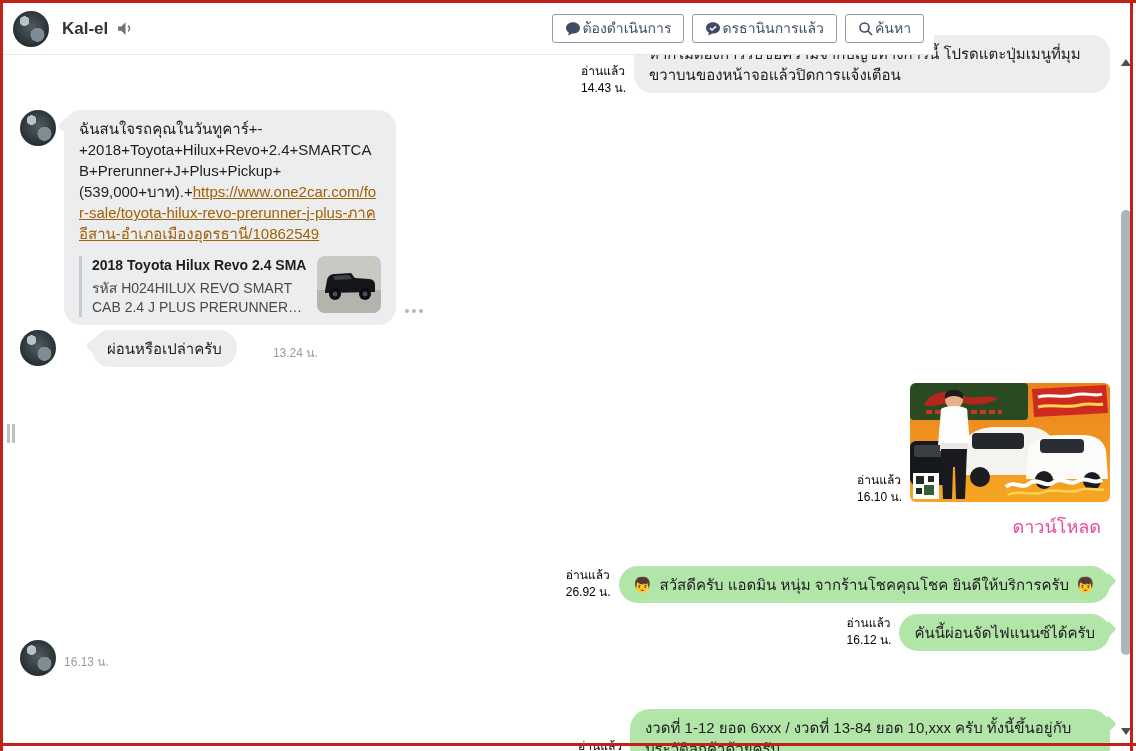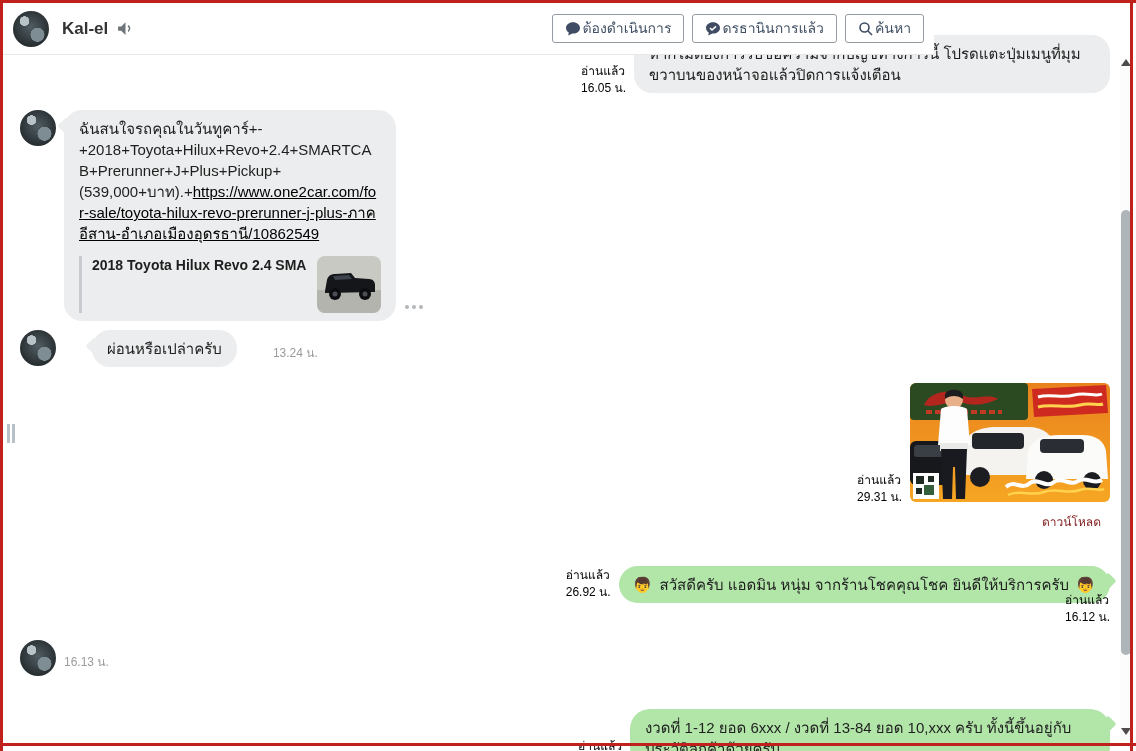--- a/index.html
+++ b/index.html
@@ -35,65 +35,66 @@
   .meta.low{transform:translateY(6px);}
   .time-l{font-size:12px;color:#9b9b9b;align-self:flex-end;padding-bottom:5px;flex:none;}
   .bub{position:relative;border-radius:18px;padding:8px 15px;font-size:15px;line-height:21px;
        color:#1f1f1f;overflow-wrap:anywhere;box-sizing:border-box;}
   .bub.gray{background:#ecedee;}
   .bub.green{background:#b2e6a9;border-radius:20px;margin-top:22px;}
   .bub.green::after{content:"";position:absolute;right:-4px;top:9px;width:12px;height:12px;
        background:#b2e6a9;transform:rotate(45deg);border-radius:2px;}
   .bub.tail-l::before{content:"";position:absolute;left:-4px;top:10px;width:12px;height:12px;
        background:#ecedee;transform:rotate(45deg);border-radius:2px;}
-  .bub a{color:#000000;text-decoration:underline;}
+  .bub a{color:#a16207;text-decoration:underline;}
 
   
   .preview{display:flex;gap:10px;margin-top:12px;padding-left:10px;border-left:3px solid #c7cbd0;
            align-items:flex-start;cursor:pointer;}
   .pv-txt{flex:1;min-width:0;}
   .pv-title{font-size:14px;font-weight:bold;color:#1e1e1e;line-height:19px;white-space:nowrap;overflow:hidden;}
   .pv-desc{font-size:14px;color:#4a4a4a;line-height:19px;margin-top:4px;}
   .thumb{width:64px;height:57px;border-radius:8px;flex:none;overflow:hidden;}
   .dots{position:absolute;right:-27px;bottom:12px;display:flex;gap:3px;cursor:pointer;}
   .dots i{width:4px;height:4px;border-radius:50%;background:#b4b7ba;}
 
   .ad{width:200px;height:119px;border-radius:6px;overflow:hidden;flex:none;cursor:pointer;}
-  .dl{position:absolute;top:512px;right:35px;font-size:12px;color:#7f1d1d;z-index:1;cursor:pointer;margin-left:12px;}
+  .dl{position:absolute;top:512px;right:35px;font-size:18px;color:#ec4899;z-index:1;cursor:pointer;margin-left:12px;}
 
   
   .sb{position:absolute;right:4px;top:56px;height:687px;width:12px;z-index:4;background:#fcfcfc;}
   .sb .up,.sb .down{position:absolute;left:1px;width:0;height:0;cursor:pointer;}
   .sb .up{top:3px;border-left:5px solid transparent;border-right:5px solid transparent;border-bottom:7px solid #4f4b4b;}
   .sb .down{bottom:8px;border-left:5px solid transparent;border-right:5px solid transparent;border-top:7px solid #4f4b4b;}
   .sb .thumb{position:absolute;top:154px;left:1px;width:10px;height:445px;background:#aeb5b8;cursor:pointer;}
 
   .resize-handle{position:absolute;left:7px;top:424px;display:flex;gap:2px;z-index:3;cursor:ew-resize;}
   .resize-handle i{display:block;width:3px;height:19px;background:#b9c0c6;}
 </style>
 </head>
 <body>
 
 <div class="screen">
 
   <div class="row r" id="m1" style="top:35px;">
     <div class="meta low">
       <span>อ่านแล้ว</span>
-      <span>16.05 น.</span>
+      <span>14.43 น.</span>
     </div>
     <div class="bub gray" style="width:476px;">หากไม่ต้องการรับข้อความจากบัญชีทางการนี้ โปรดแตะปุ่มเมนูที่มุมขวาบนของหน้าจอแล้วปิดการแจ้งเตือน</div>
   </div>
 
   <div class="row l" id="m2" style="top:110px;">
     <div class="avatar"></div>
     <div class="bub gray tail-l" style="width:332px;">
       <span>ฉันสนใจรถคุณในวันทูคาร์+-+2018+Toyota+Hilux+Revo+2.4+SMARTCAB+Prerunner+J+Plus+Pickup+(539,000+บาท).+</span><a href="#">https://www.one2car.com/for-sale/toyota-hilux-revo-prerunner-j-plus-ภาคอีสาน-อำเภอเมืองอุดรธานี/10862549</a>
       <div class="preview">
         <div class="pv-txt">
           <div class="pv-title">2018 Toyota Hilux Revo 2.4 SMA…</div>
+          <div class="pv-desc">รหัส H024HILUX REVO SMART CAB 2.4 J PLUS PRERUNNER…</div>
         </div>
         <div class="thumb">
           <svg viewBox="0 0 64 57" width="64" height="57">
             <rect width="64" height="57" fill="#c9c9c4"></rect>
             <rect y="34" width="64" height="23" fill="#b4b4ae"></rect>
             <path d="M8 35 L10 24 C11 20 14 18 18 18 L34 17 L38 22 L52 23 C56 23 58 26 58 29 L58 36 L8 37 Z" fill="#15161a"></path>
             <path d="M16 20 L32 19 L35 23 L18 24 Z" fill="#3d434b"></path>
             <circle cx="18" cy="38" r="6" fill="#0c0d10"></circle>
               <circle cx="48" cy="38" r="6" fill="#0c0d10"></circle>
             <circle cx="18" cy="38" r="2.5" fill="#4a4f55"></circle>
@@ -111,21 +112,21 @@
 
   <div class="row l" id="m3" style="top:330px;gap:36px;">
     <div class="avatar"></div>
     <div class="bub gray tail-l">ผ่อนหรือเปล่าครับ</div>
     <div class="time-l">13.24 น.</div>
   </div>
 
   <div class="row r" id="m4" style="top:383px;">
     <div class="meta low">
       <span>อ่านแล้ว</span>
-      <span>29.31 น.</span>
+      <span>16.10 น.</span>
     </div>
     <div class="ad">
       <svg viewBox="0 0 200 119" width="200" height="119">
         <defs>
           <linearGradient id="adg" x1="0" y1="0" x2="0" y2="1">
             <stop offset="0" stop-color="#e9821d"></stop>
               <stop offset="1" stop-color="#f6a623"></stop>
           </linearGradient>
         </defs>
         <rect width="200" height="119" fill="url(#adg)"></rect>
@@ -171,20 +172,21 @@
       <span style="margin:0 3px;">สวัสดีครับ แอดมิน หนุ่ม จากร้านโชคคุณโชค ยินดีให้บริการครับ</span>
       <span>👦</span>
     </div>
   </div>
 
   <div class="row r" id="m6" style="top:592px;">
     <div class="meta">
       <span>อ่านแล้ว</span>
       <span>16.12 น.</span>
     </div>
+    <div class="bub green">คันนี้ผ่อนจัดไฟแนนซ์ได้ครับ</div>
   </div>
 
   <div class="row l" id="m7" style="top:640px;">
     <div class="avatar"></div>
     <div class="time-l">16.13 น.</div>
   </div>
 
   <div class="row r" id="m8" style="top:687px;">
     <div class="meta" style="padding-bottom:12px;">
       <span>อ่านแล้ว</span>

